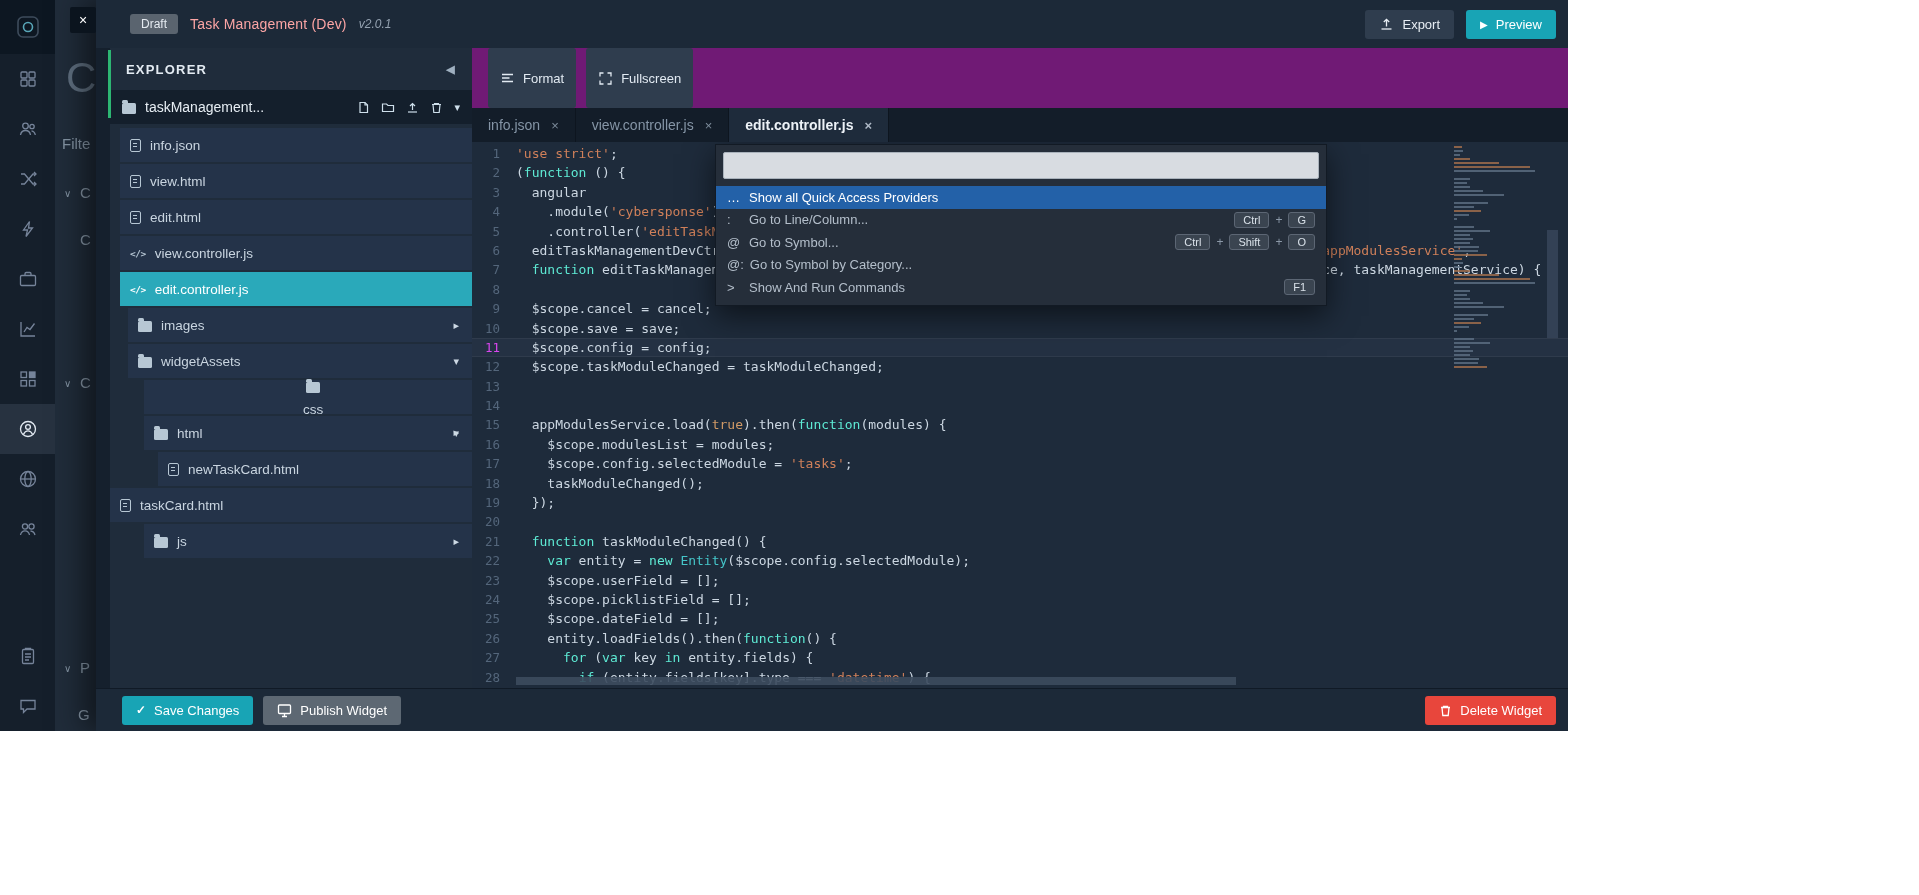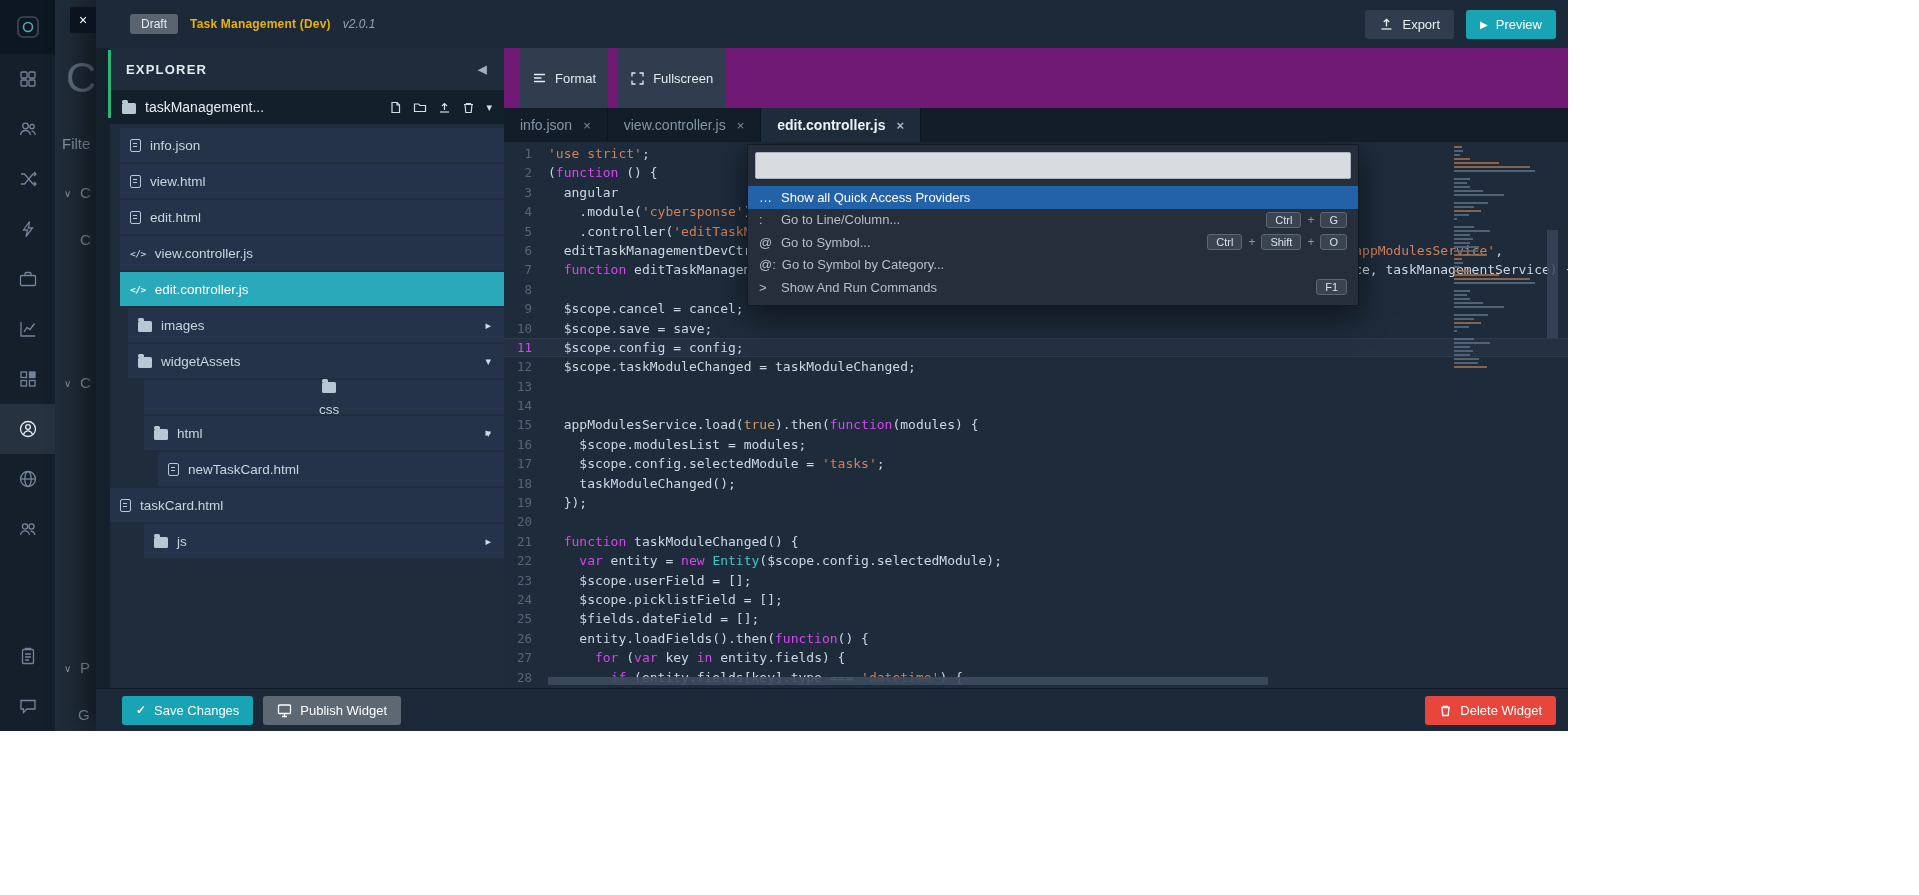--- a/index.html
+++ b/index.html
@@ -18,33 +18,33 @@
   .underlay{position:absolute;left:55px;top:0;width:60px;height:100%;background:#202c3a;z-index:1}
   .frag{position:absolute;color:#8494a4;z-index:1;white-space:nowrap}
 
   
   .modal-close{position:absolute;left:70px;top:7px;width:26px;height:26px;background:#0b141e;color:#fff;border:none;font-size:14px;z-index:4;border-radius:2px;font-family:inherit;cursor:pointer}
   .modal{position:absolute;left:96px;top:0;width:1472px;height:731px;background:#15202d;z-index:3;box-shadow:-12px 0 28px rgba(0,0,0,.5);display:flex;flex-direction:column}
   .accent{position:absolute;left:12px;top:50px;width:3px;height:68px;background:#2db673;z-index:7}
 
   .topbar{height:48px;background:#1c2938;display:flex;align-items:center;padding:0 12px 0 34px;gap:12px;flex:none}
   .badge{background:#5a646f;color:#e4eaf0;font-size:12px;padding:3px 11px;border-radius:3px}
-  .title{font-size:12px;font-weight:700;color:#eab308;letter-spacing:.2px}
+  .title{font-size:14px;font-weight:400;color:#fca5a5;letter-spacing:.2px}
   .version{font-size:12px;font-style:italic;color:#93a1b0}
   .tb-spacer{flex:1}
   .btn{display:inline-flex;align-items:center;gap:8px;border:none;border-radius:3px;font-size:13px;padding:7px 14px;color:#fff;cursor:pointer;font-family:inherit}
   .btn svg{stroke:currentColor;fill:none;stroke-width:1.3}
   .btn-export{background:#2f3d4e;color:#e8eef4}
   .btn-preview{background:#18a4b5}
   .play-glyph{font-size:10px}
 
   .modal-main{flex:1;display:flex;min-height:0}
 
   
-  .explorer{margin-left:14px;width:394px;flex:none;background:#1f2c3b;display:flex;flex-direction:column}
+  .explorer{margin-left:14px;width:362px;flex:none;background:#1f2c3b;display:flex;flex-direction:column}
   .exp-head{height:42px;display:flex;align-items:center;justify-content:space-between;padding:0 16px;color:#e3ebf2;font-weight:700;font-size:13px;letter-spacing:1.2px;flex:none}
   .exp-collapse{color:#9fb0c0;font-size:11px;cursor:pointer}
   .exp-root{height:34px;background:#141f2c;display:flex;align-items:center;gap:9px;padding:0 12px;flex:none}
   .root-name{color:#e6edf3;font-size:14px}
   .root-actions{margin-left:auto;display:flex;align-items:center;gap:11px;color:#cfe0ec}
   .root-actions svg{stroke:currentColor;fill:none;stroke-width:1.2}
   .root-chev{font-size:11px}
   .tree{flex:1;overflow:hidden;padding-top:4px}
   .trow{height:34px;margin-bottom:2px;background:#243349;display:flex;align-items:center;gap:9px;font-size:13.5px;color:#c9d5e0;padding-left:10px}
   .trow.sel{background:#2aa9ba;color:#fff}
@@ -67,21 +67,21 @@
   .tab-close{font-size:13px;color:#7e8d9c}
   .tab.active .tab-close{color:#aeb9c6}
 
   .ed-main{flex:1;position:relative;overflow:hidden}
   .code{position:absolute;left:0;top:2px;right:0;bottom:0;font-family:"DejaVu Sans Mono",monospace;font-size:13px}
   .cl{display:flex;height:19.4px;line-height:19.4px}
   .ln{width:44px;text-align:right;padding-right:16px;color:#54667b;flex:none;font-size:12.5px}
   .ct{white-space:pre;color:#ccd7e2}
   .cl.cur{background:rgba(130,160,200,.06);box-shadow:inset 0 1px 0 rgba(255,255,255,.05),inset 0 -1px 0 rgba(255,255,255,.05)}
   .cl.cur .ln{color:#d946ef}
-  .tk-str{color:#d0805a}.tk-kw{color:#d946ef}.tk-num{color:#d19a66}.tk-cls{color:#45c5c9}
+  .tk-str{color:#d0805a}.tk-kw{color:#5eead4}.tk-num{color:#d19a66}.tk-cls{color:#45c5c9}
 
   .minimap{position:absolute;top:0;right:26px;width:88px;padding-top:4px;z-index:2}
   .mm-line{height:4px}
   .mm-seg{display:block;height:2px;background:#5e7084;opacity:.8}
   .mm-org{background:#a5714d}
   .vscroll{position:absolute;right:10px;top:0;bottom:12px;width:11px;z-index:2}
   .vthumb{position:absolute;top:88px;height:108px;width:11px;background:#37455a;opacity:.85}
   .hscroll{position:absolute;left:44px;bottom:3px;height:8px;right:140px;z-index:2}
   .hthumb{width:720px;height:8px;background:#3c4b5e;opacity:.9}
 
@@ -442,21 +442,21 @@
               <div class="cl">
                 <span class="ln">23</span>
                 <span class="ct">    $scope.userField = [];</span>
               </div>
               <div class="cl">
                 <span class="ln">24</span>
                 <span class="ct">    $scope.picklistField = [];</span>
               </div>
               <div class="cl">
                 <span class="ln">25</span>
-                <span class="ct">    $fields.dateField = [];</span>
+                <span class="ct">    $scope.dateField = [];</span>
               </div>
               <div class="cl">
                 <span class="ln">26</span>
                 <span class="ct">    entity.loadFields().then(<span class="tk-kw">function</span>() {</span>
               </div>
               <div class="cl">
                 <span class="ln">27</span>
                 <span class="ct">      <span class="tk-kw">for</span> (<span class="tk-kw">var</span> key <span class="tk-kw">in</span> entity.fields) {</span>
               </div>
               <div class="cl">

